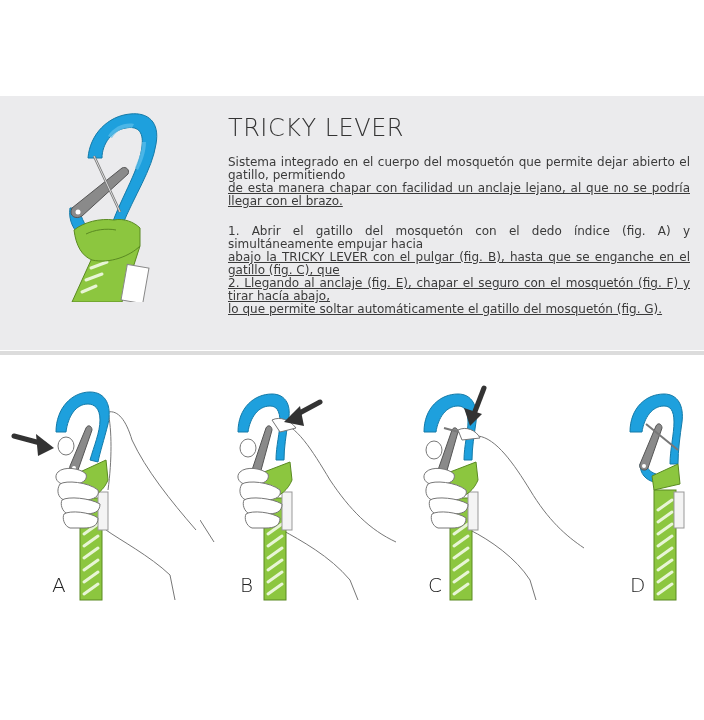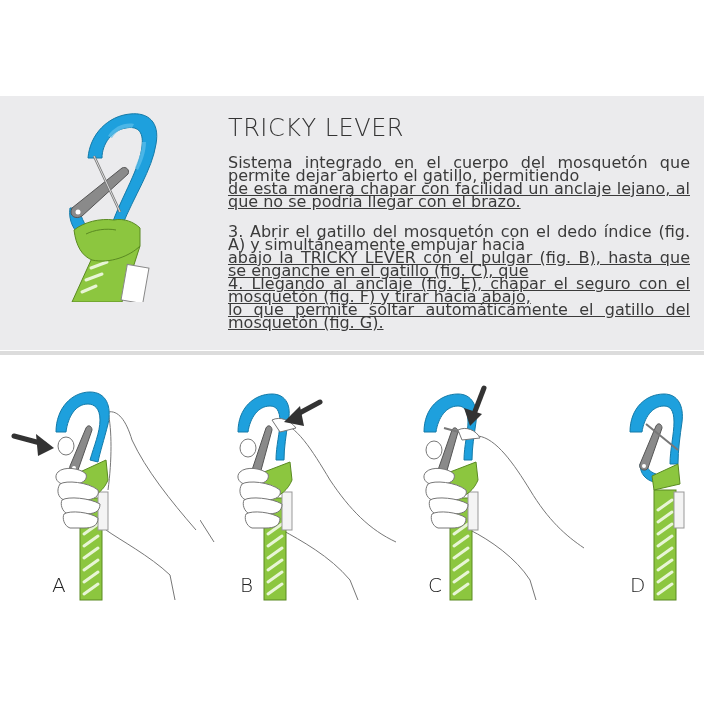--- a/index.html
+++ b/index.html
@@ -1,21 +1,21 @@
 <!DOCTYPE html>
 <html><head>
   <meta charset="utf-8">
   <style>
     html, body { margin: 0; padding: 0; background: #ffffff; }
     body { width: 704px; height: 720px; position: relative; overflow: hidden; font-family: "DejaVu Sans", sans-serif; color: #2b2b2b; }
     .panel { position: absolute; left: 0; top: 96px; width: 704px; height: 254px; background: #ebebed; overflow: hidden; }
     .panel-illus { position: absolute; left: 30px; top: 0; width: 180px; height: 206px; }
     .panel-text { position: absolute; left: 228px; top: 18px; width: 462px; }
     .title { font-family: "DejaVu Sans", sans-serif; font-size: 24px; font-weight: 300; letter-spacing: 0.5px; color: #333; margin: 0 0 14px 0; line-height: 28px; }
-    .para { font-size: 16px; line-height: 13px; color: #3a3a3a; text-align: justify; text-align-last: left; margin: 0; }
+    .para { font-size: 12px; line-height: 13px; color: #3a3a3a; text-align: justify; text-align-last: left; margin: 0; }
     .para + .para { margin-top: 0; text-decoration: underline; }
     .gap { height: 17px; }
     .divider { position: absolute; left: 0; top: 351px; width: 704px; height: 4px; background: #dcdcdc; }
     .figure { position: absolute; top: 380px; height: 225px; }
     .figure svg { position: absolute; left: 0; top: 0; }
     .fig-label { position: absolute; font-size: 20px; color: #222; font-family: "DejaVu Sans", sans-serif; font-weight: 300; }
   </style>
 </head>
 <body>
 
@@ -47,23 +47,23 @@
       <path d="M44 134 C54 126 70 122 84 124 C94 122 104 126 110 132 L110 150 C100 160 80 168 62 164 C52 160 46 150 44 134 Z" fill="#8cc63f" stroke="#5a8a22" stroke-width="1"></path>
       <path d="M56 138 C64 134 76 132 86 134" stroke="#5a8a22" stroke-width="1" fill="none"></path>
     </svg>
   </div>
 
   <div class="panel-text">
     <h1 class="title">TRICKY LEVER</h1>
     <p class="para">Sistema integrado en el cuerpo del mosquetón que permite dejar abierto el gatillo, permitiendo</p>
     <p class="para">de esta manera chapar con facilidad un anclaje lejano, al que no se podría llegar con el brazo.</p>
     <div class="gap"></div>
-    <p class="para">3.  Abrir el gatillo del mosquetón con el dedo índice (fig. A) y simultáneamente empujar hacia</p>
+    <p class="para">1.  Abrir el gatillo del mosquetón con el dedo índice (fig. A) y simultáneamente empujar hacia</p>
     <p class="para">abajo la TRICKY LEVER con el pulgar (fig. B), hasta que se enganche en el gatillo (fig. C), que</p>
-    <p class="para">4.  Llegando al anclaje (fig. E), chapar el seguro con el mosquetón (fig. F) y tirar hacía abajo,</p>
+    <p class="para">2.  Llegando al anclaje (fig. E), chapar el seguro con el mosquetón (fig. F) y tirar hacía abajo,</p>
     <p class="para">lo que permite soltar automáticamente el gatillo del mosquetón (fig. G).</p>
   </div>
 </div>
 
 <div class="divider"></div>
 
 <div class="figure" style="left:0; width:200px;">
   <svg width="200" height="225" viewBox="0 0 200 225">
 
     <path d="M108 32 C118 30 126 40 132 60 C146 90 170 120 196 150" fill="none" stroke="#777" stroke-width="1"></path>

